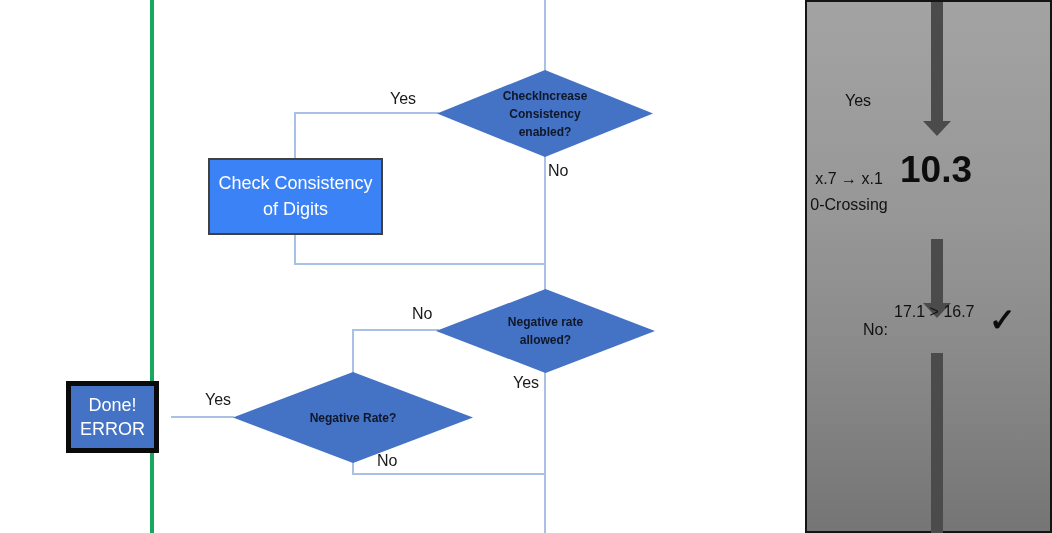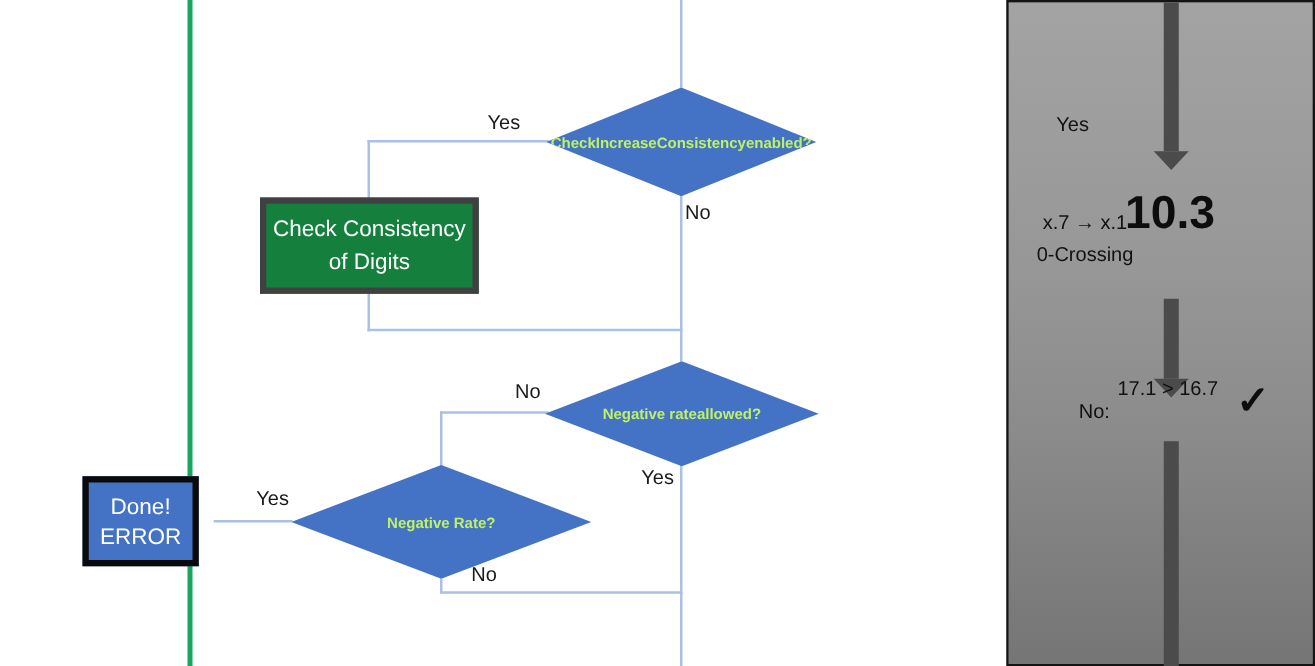--- a/index.html
+++ b/index.html
@@ -7,25 +7,25 @@
     position:relative;width:1052px;height:533px;overflow:hidden;
     font-family:"Liberation Sans",sans-serif;background:#ffffff;
   }
   
   .conn{position:absolute;background:#a9c1e4;}
   .green-line{position:absolute;background:#18a75e;}
   
   .diamond{
     position:absolute;background:#4472c4;
     clip-path:polygon(50% 0,100% 50%,50% 100%,0 50%);
-    display:flex;flex-direction:row;align-items:center;justify-content:center;
-    color:#bef264;font-size:12px;font-weight:600;line-height:1.5;text-align:center;
+    display:flex;flex-direction:column;align-items:center;justify-content:center;
+    color:#0f172a;font-size:12px;font-weight:600;line-height:1.5;text-align:center;
   }
   .proc{
-    position:absolute;background:#15803d;border:5px solid #404040;box-sizing:border-box;
+    position:absolute;background:#3b82f6;border:2px solid #404040;box-sizing:border-box;
     display:flex;flex-direction:column;align-items:center;justify-content:center;
     color:#fff;font-size:18px;line-height:1.4;text-align:center;
   }
   .done{
     position:absolute;background:#4472c4;border:5px solid #0a0a0a;box-sizing:border-box;
     display:flex;flex-direction:column;align-items:center;justify-content:center;
     color:#fff;font-size:18px;line-height:1.35;text-align:center;
   }
   .lbl{position:absolute;color:#1a1a1a;font-size:16px;line-height:20px;white-space:nowrap;}
   
@@ -33,21 +33,21 @@
     position:absolute;left:805px;top:0;width:247px;height:533px;box-sizing:border-box;
     border:2px solid #141414;
     background:linear-gradient(180deg,#a3a3a3 0%,#979797 40%,#8b8b8b 65%,#757575 100%);
     color:#111;
   }
   .shaft{position:absolute;background:#4b4b4b;}
   .ahead{position:absolute;width:0;height:0;border-left:14px solid transparent;
          border-right:14px solid transparent;border-top:15px solid #4b4b4b;}
   .panel-small{position:absolute;font-size:16px;line-height:20px;white-space:nowrap;}
   .rule-block{position:absolute;left:1px;top:164px;width:82px;text-align:center;
-              font-size:16px;line-height:26px;padding-left:19px;}
+              font-size:16px;line-height:26px;}
   .numbers{position:absolute;left:93px;top:150px;font-size:37px;font-weight:700;
            line-height:35px;white-space:nowrap;color:#0d0d0d;}
   .struck{text-decoration:line-through;text-decoration-thickness:3px;}
   .checkmark{position:absolute;left:182px;top:299px;font-size:32px;font-weight:700;
              color:#0d0d0d;}
 </style>
 </head>
 <body>
 
 <div class="stage">

